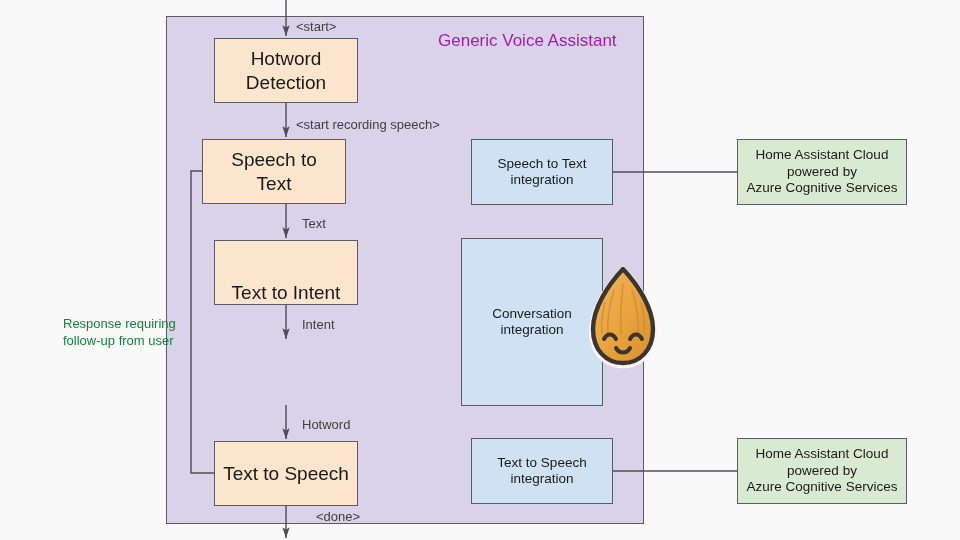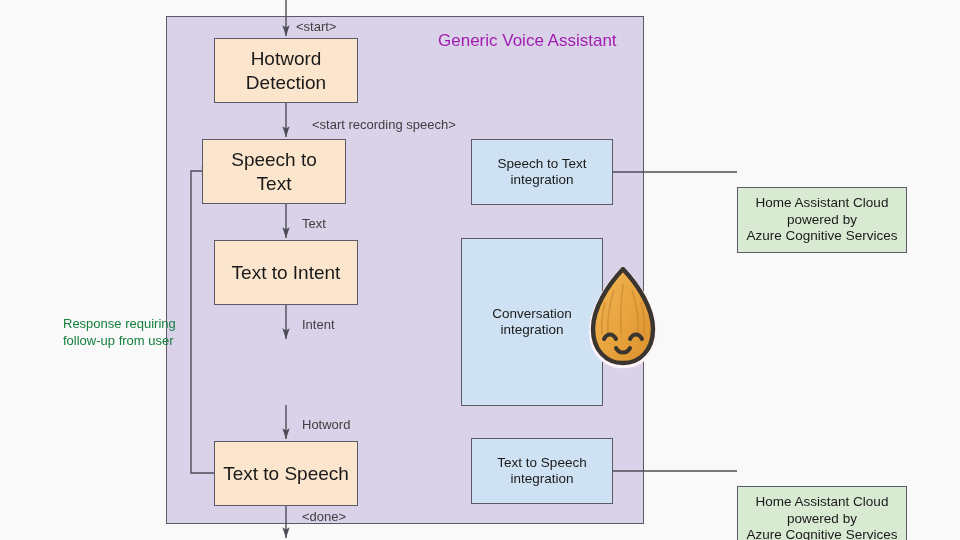--- a/index.html
+++ b/index.html
@@ -49,21 +49,20 @@
     background: #fce5cd;
     font-size: 19px;
   }
   .blue {
     background: #cfe2f3;
     font-size: 13.5px;
   }
   .green {
     background: #d9ead3;
     font-size: 13.5px;
-    margin-top: 48px;
   }
   .edge-label {
     position: absolute;
     font-size: 13px;
     color: #404040;
     white-space: pre-line;
     line-height: 1.25;
   }
   .group-title {
     position: absolute;
@@ -127,21 +126,21 @@
   <div class="node orange" style="left:214px; top:38px; width:144px; height:65px;">
     <span>Hotword
 Detection</span>
   </div>
 
   <div class="node orange" style="left:202px; top:139px; width:144px; height:65px;">
     <span>Speech to
 Text</span>
   </div>
 
-  <div class="node orange" style="left:214px; top:240px; width:144px; height:65px;">
+  <div class="node orange" style="left:214px; top:240px; width:144px; height:65px;align-items:flex-end;">
     <span>Text to Intent</span>
   </div>
 
 
   <div class="node orange" style="left:214px; top:441px; width:144px; height:65px;">
     <span>Text to Speech</span>
   </div>
 
   <div class="node blue" style="left:471px; top:139px; width:142px; height:66px;">
     <span>Speech to Text
@@ -182,26 +181,26 @@
   </div>
 
   <div class="node green" style="left:737px; top:438px; width:170px; height:66px;">
     <span>Home Assistant Cloud
 powered by
 Azure Cognitive Services</span>
   </div>
 
   <div class="edge-label" style="left:296px; top:19px;">&lt;start&gt;</div>
 
-  <div class="edge-label" style="left:312px; top:117px;">&lt;start recording speech&gt;</div>
+  <div class="edge-label" style="left:296px; top:117px;">&lt;start recording speech&gt;</div>
 
   <div class="edge-label" style="left:302px; top:216px;">Text</div>
 
   <div class="edge-label" style="left:302px; top:317px;">Intent</div>
 
   <div class="edge-label" style="left:302px; top:417px;">Hotword</div>
 
-  <div class="edge-label" style="left:302px; top:509px;">&lt;done&gt;</div>
+  <div class="edge-label" style="left:316px; top:509px;">&lt;done&gt;</div>
 
   <div class="side-note" style="left:63px; top:316px; width:140px;">Response requiring
 follow-up from user</div>
 
 </div>
 
 </body></html>

